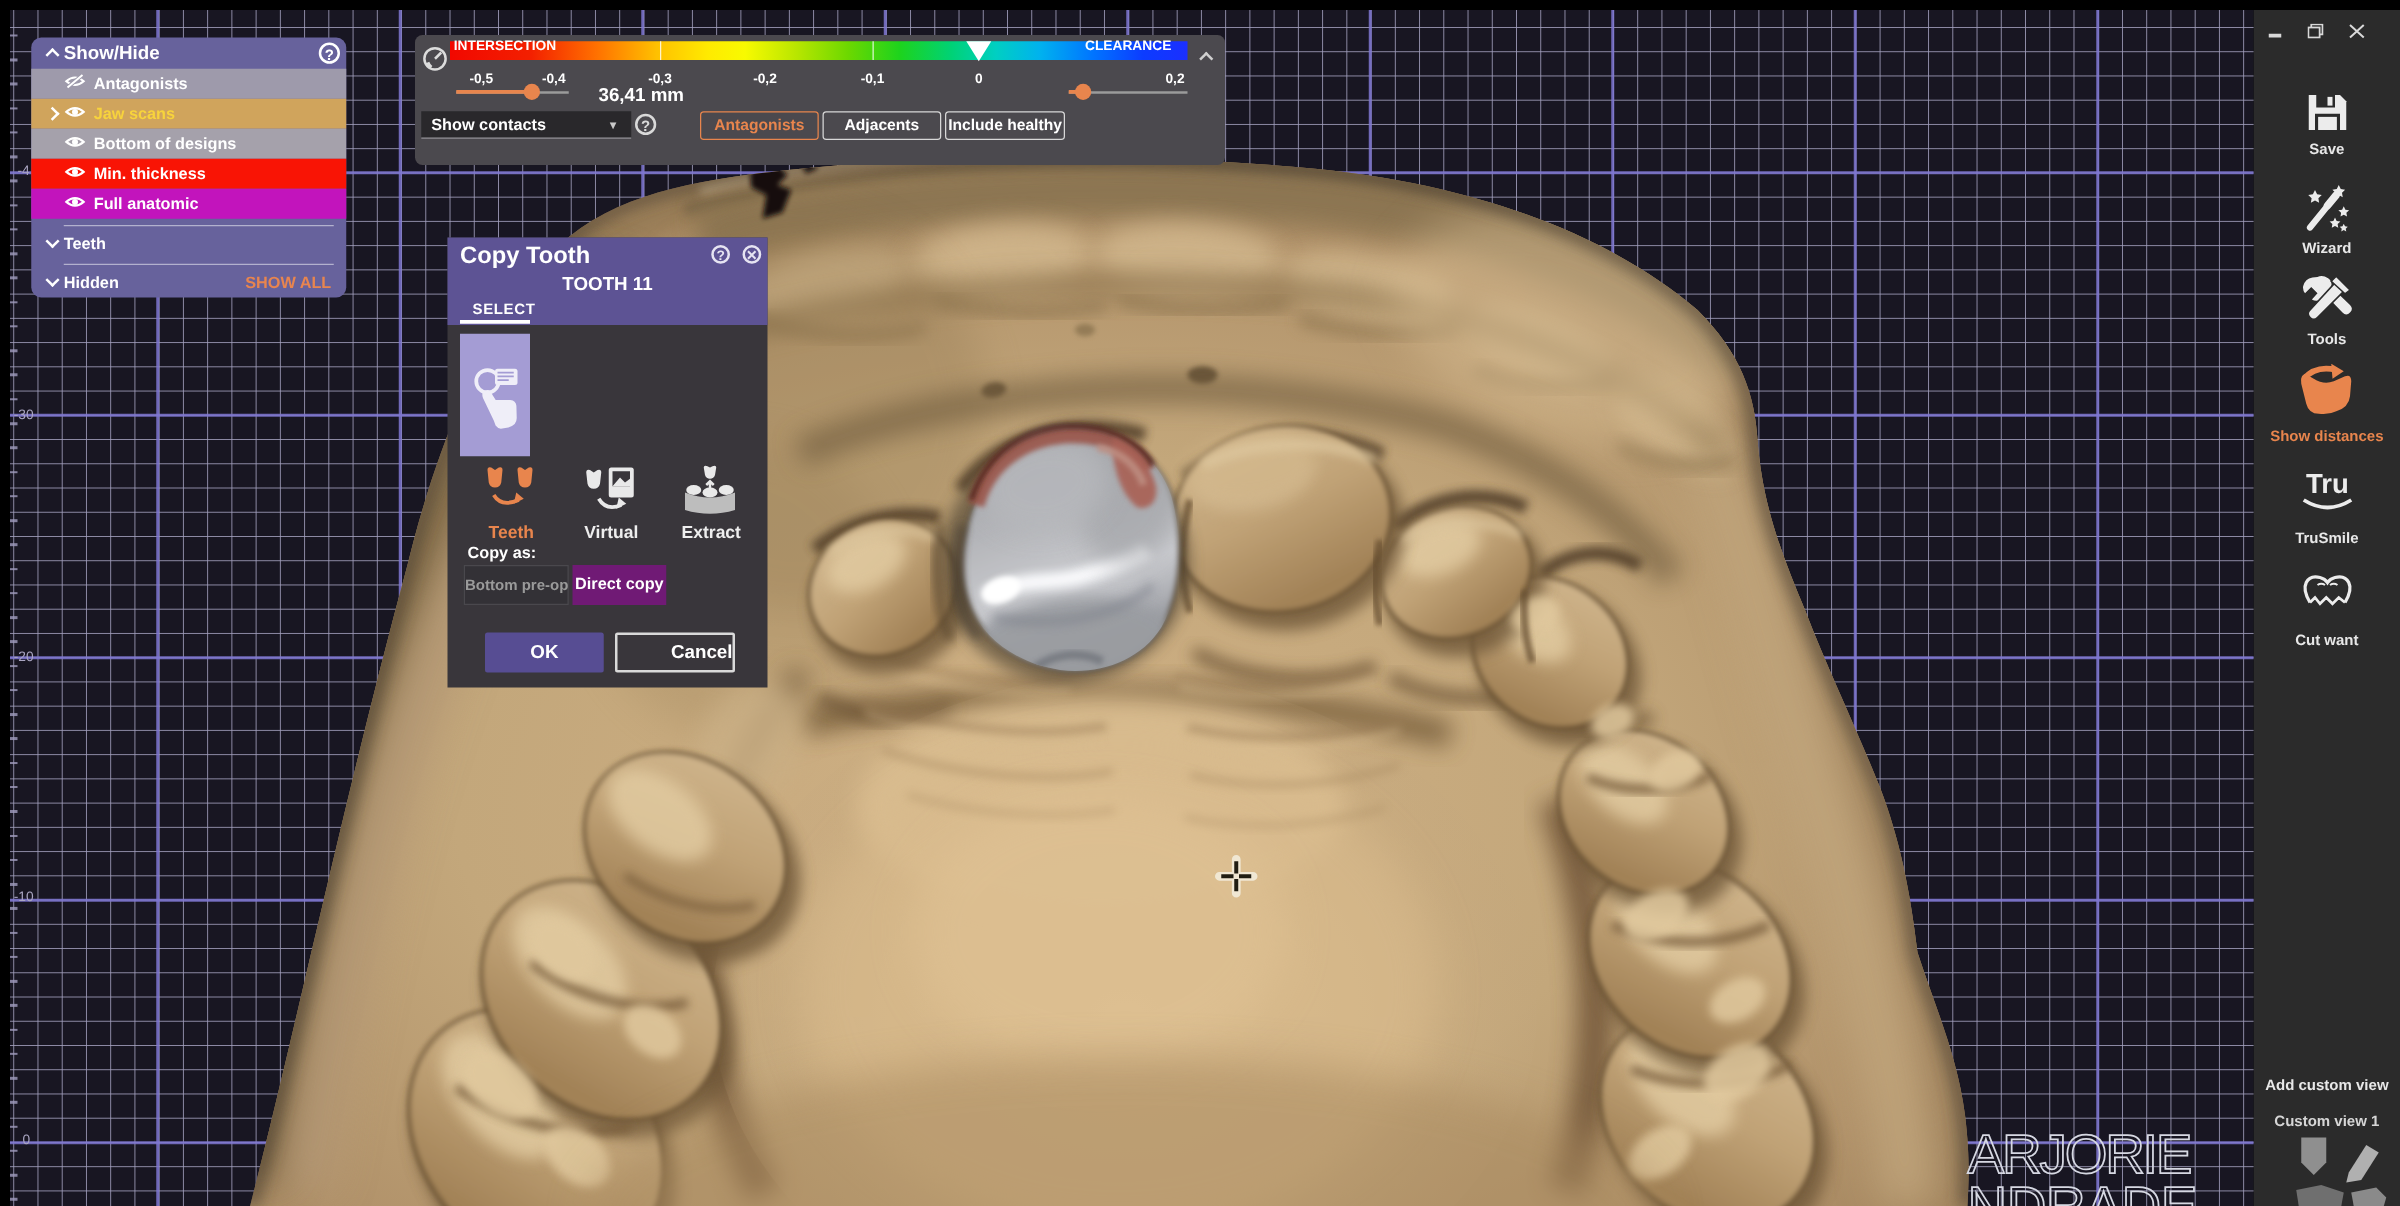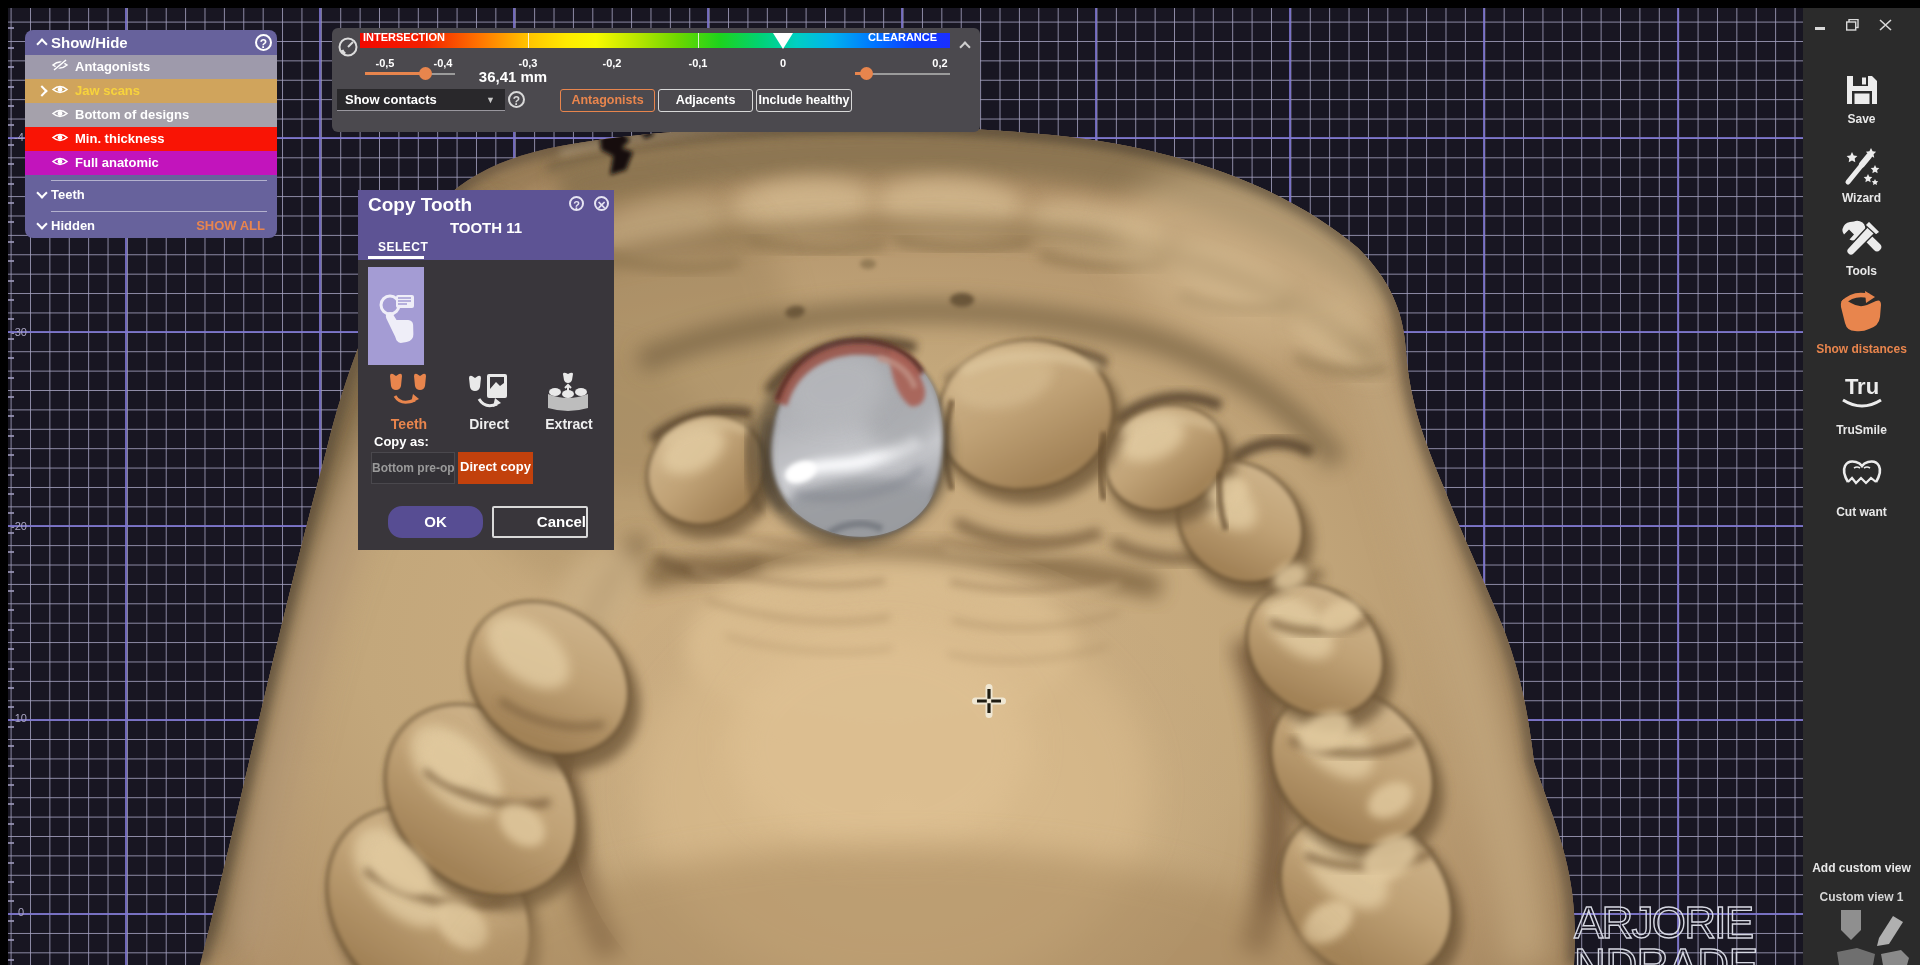--- a/index.html
+++ b/index.html
@@ -324,37 +324,37 @@
     </div>
     <div class="dico" style="position:absolute;left:102px;top:182px;width:58px;text-align:center;">
       <svg width="48" height="40" viewBox="0 0 48 40">
         <path d="M 4 6 Q 4 3 7 4 L 10 6 L 13 4 Q 16 3 16 6 L 15 15 Q 14 19 10 19 Q 6 19 5 15 Z" fill="#e9e9e9"></path>
         <rect x="22" y="2" width="20" height="24" rx="2" fill="#e9e9e9"></rect>
         <rect x="25" y="5" width="14" height="12" fill="#39363b"></rect>
         <path d="M 25 17 L 31 10 L 35 14 L 39 11 L 39 17 Z" fill="#e9e9e9"></path>
         <path d="M 14 27 Q 20 37 32 32" fill="none" stroke="#e9e9e9" stroke-width="3"></path>
         <path d="M 30 26 L 36 31 L 28 35 Z" fill="#e9e9e9"></path>
       </svg>
-      <div style="color:#eee;font-size:14px;font-weight:bold;">Direct</div>
+      <div style="color:#eee;font-size:14px;font-weight:bold;">Virtual</div>
     </div>
     <div class="dico" style="position:absolute;left:182px;top:182px;width:58px;text-align:center;">
       <svg width="48" height="40" viewBox="0 0 48 40">
         <path d="M 18 2 Q 18 0 21 1 L 23 2 L 25 1 Q 28 0 28 2 L 27 8 Q 26 11 23 11 Q 20 11 19 8 Z" fill="#e9e9e9"></path>
         <path d="M 23 13 L 23 20 M 20 16 L 23 13 L 26 16" stroke="#e9e9e9" stroke-width="2" fill="none"></path>
         <ellipse cx="10" cy="20" rx="6" ry="4" fill="#e9e9e9"></ellipse>
         <ellipse cx="23" cy="22" rx="6" ry="4" fill="#e9e9e9"></ellipse>
         <ellipse cx="36" cy="20" rx="6" ry="4" fill="#e9e9e9"></ellipse>
         <path d="M 3 22 Q 23 30 43 22 L 43 36 Q 23 42 3 36 Z" fill="#bdbdbd"></path>
       </svg>
       <div style="color:#eee;font-size:14px;font-weight:bold;">Extract</div>
     </div>
     <div style="position:absolute;left:16px;top:244px;font-size:13px;font-weight:bold;">Copy as:</div>
     <div style="position:absolute;left:13px;top:262px;width:84px;height:32px;background:#333136;border:1px solid #4a484d;color:#9a9a9a;font-size:12px;font-weight:bold;text-align:center;line-height:30px;white-space:nowrap;">Bottom pre-op</div>
-    <div style="position:absolute;left:100px;top:262px;width:75px;height:32px;background:#c2410c;color:#fff;font-size:13px;font-weight:bold;text-align:center;line-height:30px;">Direct copy</div>
-    <div style="position:absolute;left:30px;top:316px;width:95px;height:32px;background:#574d93;border-radius:14px;color:#fff;font-size:15px;font-weight:bold;text-align:center;line-height:32px;">OK</div>
+    <div style="position:absolute;left:100px;top:262px;width:75px;height:32px;background:#701a75;color:#fff;font-size:13px;font-weight:bold;text-align:center;line-height:30px;">Direct copy</div>
+    <div style="position:absolute;left:30px;top:316px;width:95px;height:32px;background:#574d93;border-radius:2px;color:#fff;font-size:15px;font-weight:bold;text-align:center;line-height:32px;">OK</div>
     <div style="position:absolute;left:134px;top:316px;width:96px;height:32px;border:2px solid #d9d9d9;border-radius:2px;color:#fff;font-size:15px;font-weight:bold;text-align:right;line-height:28px;">Cancel</div>
   </div>
 
   <div id="shpanel">
     <div class="hdr">
       <span class="chev up" style="position:absolute;left:13px;top:10px;"></span>
       <span style="position:absolute;left:26px;">Show/Hide</span>
       <div class="qmark" style="left:230px;top:4px;">?</div>
     </div>
     <div class="row" style="top:25px;background:#9e9aab;">

